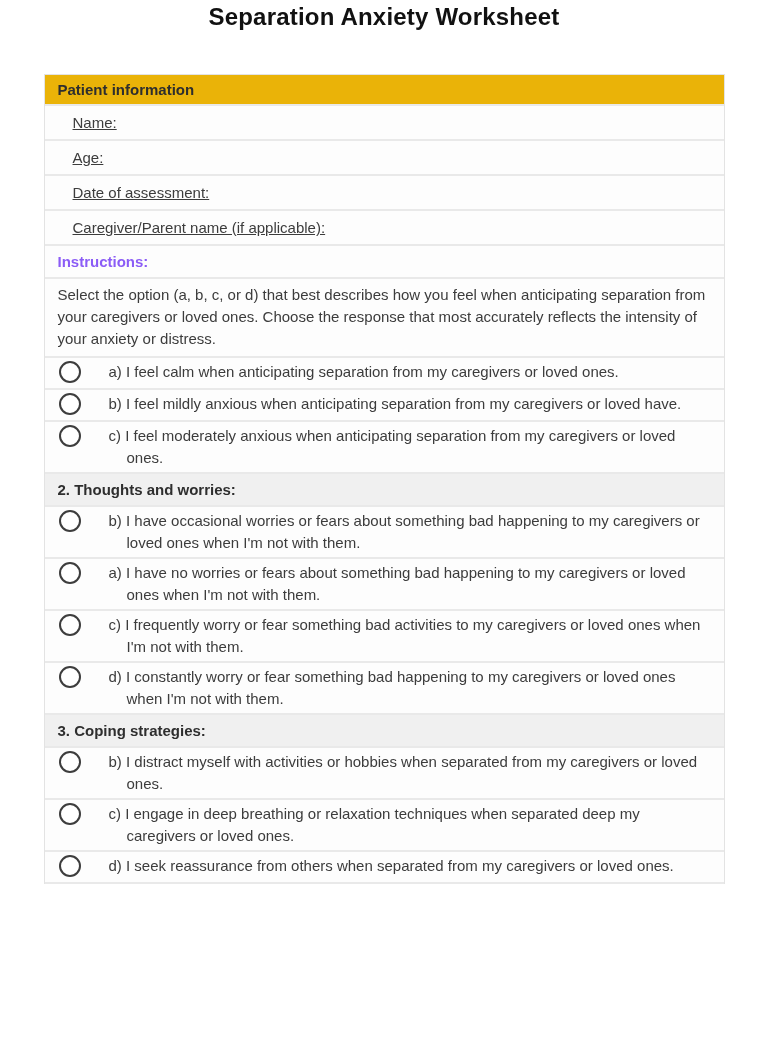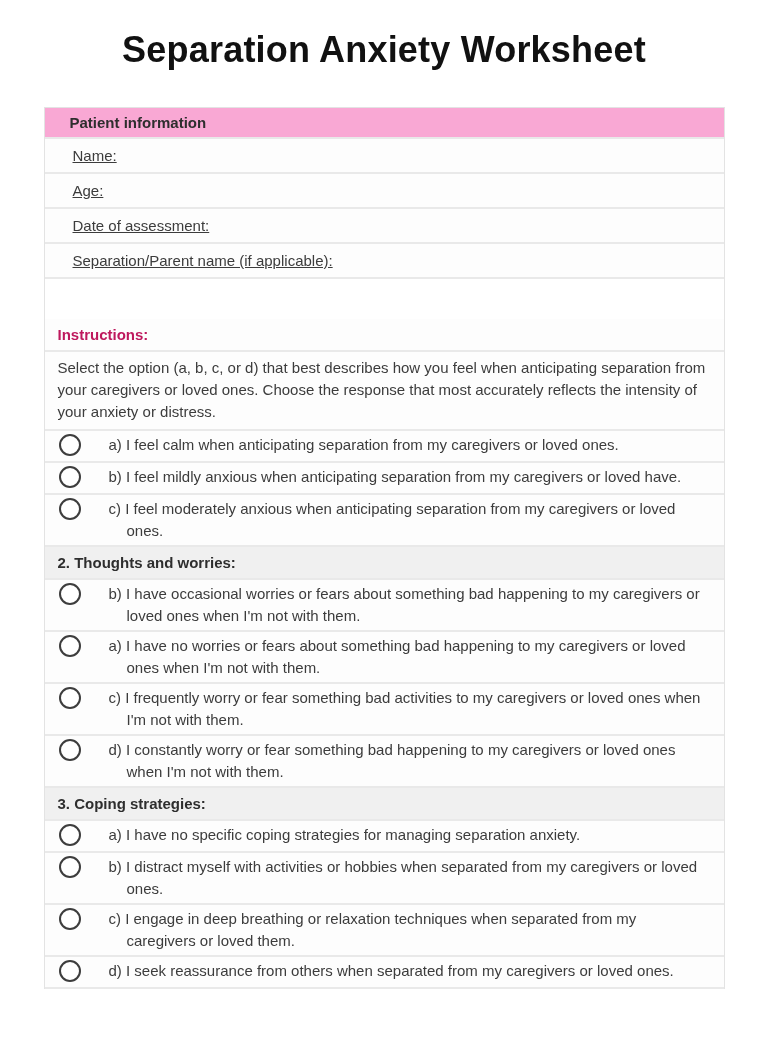--- a/index.html
+++ b/index.html
@@ -4,58 +4,56 @@
 <style>
   * { margin: 0; padding: 0; box-sizing: border-box; }
   html, body {
     width: 768px; height: 1064px;
     background: #ffffff;
     font-family: "Liberation Sans", sans-serif;
     color: #3c3c3c;
     overflow: hidden;
   }
   .page-title {
-    margin-top: 33px;
     text-align: center;
-    font-size: 36px;
+    font-size: 24px;
     line-height: 33px;
     font-weight: bold;
     color: #111111;
     letter-spacing: 0.2px;
   }
   .sheet {
     width: 681px;
     margin: 41px auto 0 auto;
     background: #ffffff;
     border: 1px solid #e3e3e3;
     border-bottom: none;
   }
   .row {
     background: #fdfdfd;
     border-bottom: 2px solid #e9e9e9;
     font-size: 15px;
     line-height: 21px;
   }
   .row.section-header {
-    background: #f9a8d4;
+    background: #eab308;
     font-weight: bold;
     color: #2e2e2e;
-    padding: 4px 25px;
+    padding: 4px 13px;
   }
   .row.question-header {
     background: #f0f0f0;
     font-weight: bold;
     color: #2e2e2e;
     padding: 5px 13px;
   }
   .row.subhead {
     font-weight: bold;
-    color: #be185d;
+    color: #8b5cf6;
     padding: 5px 13px;
-    margin-top: 40px;
   }
   .row.field {
     padding: 6px 28px;
     text-decoration: underline;
   }
   .row.textblock {
     padding: 5px 14px 6px 13px;
     line-height: 22px;
   }
   .row.option {
@@ -91,21 +89,21 @@
   <div class="row field">
     <span>Name:</span>
   </div>
   <div class="row field">
     <span>Age:</span>
   </div>
   <div class="row field">
     <span>Date of assessment:</span>
   </div>
   <div class="row field">
-    <span>Separation/Parent name (if applicable):</span>
+    <span>Caregiver/Parent name (if applicable):</span>
   </div>
 
   <div class="row subhead">
     <span>Instructions:</span>
   </div>
   <div class="row textblock">
     <span>Select the option (a, b, c, or d) that best describes how you feel when anticipating separation from your caregivers or loved ones. Choose the response that most accurately reflects the intensity of your anxiety or distress.</span>
   </div>
 
   <div class="row option">
@@ -139,28 +137,24 @@
   <div class="row option">
     <span class="radio"></span>
     <span class="opt-text">d) I constantly worry or fear something bad happening to my caregivers or loved ones when I'm not with them.</span>
   </div>
 
   <div class="row question-header">
     <span>3. Coping strategies:</span>
   </div>
   <div class="row option">
     <span class="radio"></span>
-    <span class="opt-text">a) I have no specific coping strategies for managing separation anxiety.</span>
-  </div>
-  <div class="row option">
-    <span class="radio"></span>
     <span class="opt-text">b) I distract myself with activities or hobbies when separated from my caregivers or loved ones.</span>
   </div>
   <div class="row option">
     <span class="radio"></span>
-    <span class="opt-text">c) I engage in deep breathing or relaxation techniques when separated from my caregivers or loved them.</span>
+    <span class="opt-text">c) I engage in deep breathing or relaxation techniques when separated deep my caregivers or loved ones.</span>
   </div>
   <div class="row option">
     <span class="radio"></span>
     <span class="opt-text">d) I seek reassurance from others when separated from my caregivers or loved ones.</span>
   </div>
 
 </div>
 
 </body></html>

